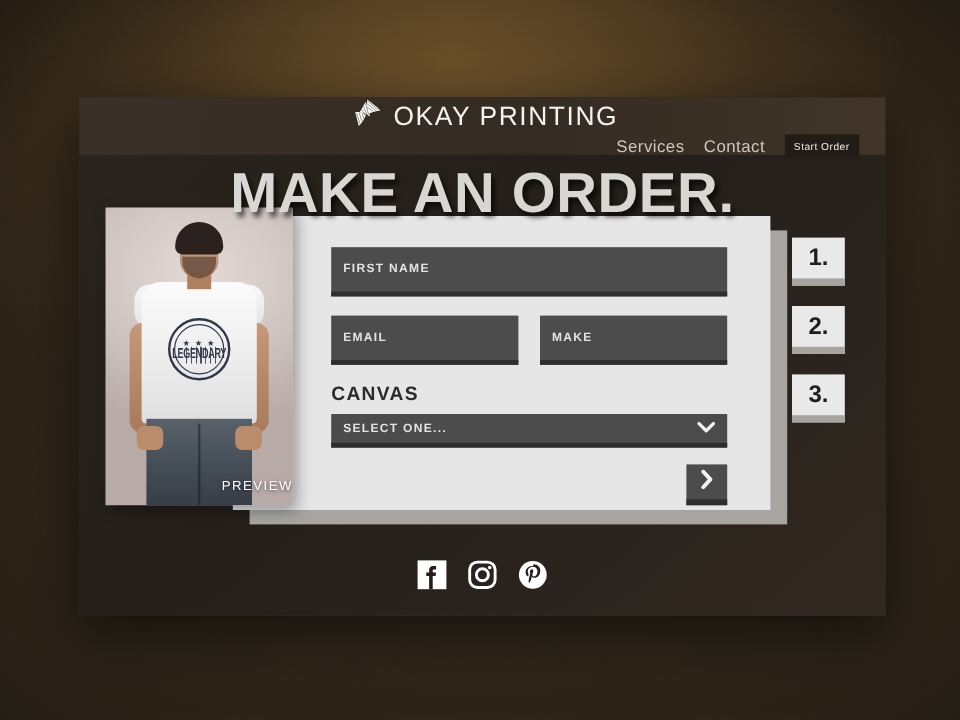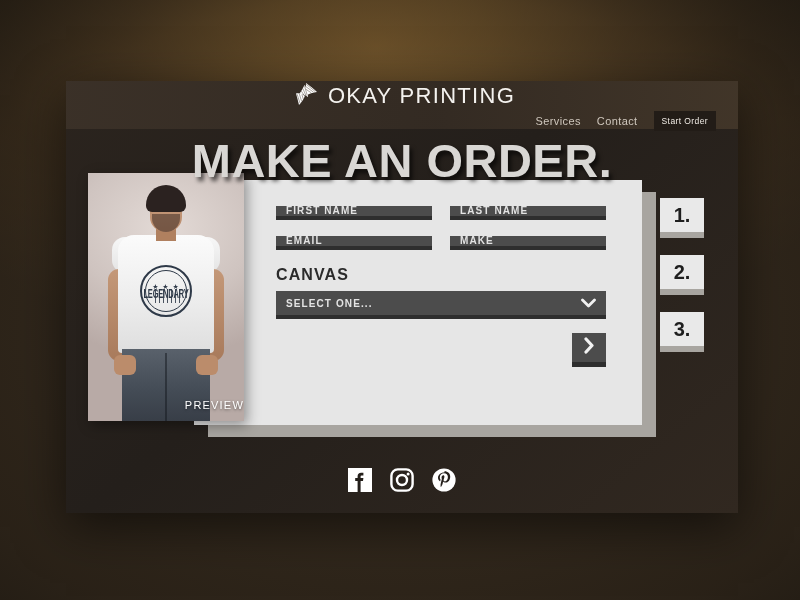--- a/index.html
+++ b/index.html
@@ -63,21 +63,21 @@
     white-space: nowrap;
   }
   #nav {
     margin-left: auto;
     display: flex;
     align-items: center;
     gap: 16px;
   }
   .nav-link {
     color: #cfc7bd;
-    font-size: 11px;
+    font-size: 14px;
     letter-spacing: 0.4px;
     white-space: nowrap;
     text-align: right;
   }
   .nav-cta {
     color: #f1ece6;
     font-size: 8.5px;
     letter-spacing: 0.4px;
     background: #221c17;
     padding: 5px 8px;
@@ -223,23 +223,23 @@
     left: 210px;
     top: 125px;
     width: 330px;
     z-index: 10;
   }
   .field-row { display: flex; gap: 18px; margin-bottom: 16px; }
   .field {
     flex: 1;
     background: #4c4c4c;
     border-bottom: 4px solid #2e2e2e;
-    height: 14px;
-    display: flex;
-    align-items: flex-end;
+    height: 41px;
+    display: flex;
+    align-items: center;
     padding: 0 10px;
   }
   .field-placeholder {
     color: #e3e3e3;
     font-size: 10px;
     font-weight: 700;
     letter-spacing: 1.1px;
   }
   .field-label {
     color: #2b2b2b;
@@ -379,23 +379,20 @@
       </div>
       <div id="preview-label">PREVIEW</div>
     </div>
 
     <div id="form-area">
 
       <div class="field-row">
         <div class="field">
           <span class="field-placeholder">FIRST NAME</span>
         </div>
-        <div class="field">
-          <span class="field-placeholder">LAST NAME</span>
-        </div>
       </div>
 
       <div class="field-row">
         <div class="field">
           <span class="field-placeholder">EMAIL</span>
         </div>
         <div class="field">
           <span class="field-placeholder">MAKE</span>
         </div>
       </div>

